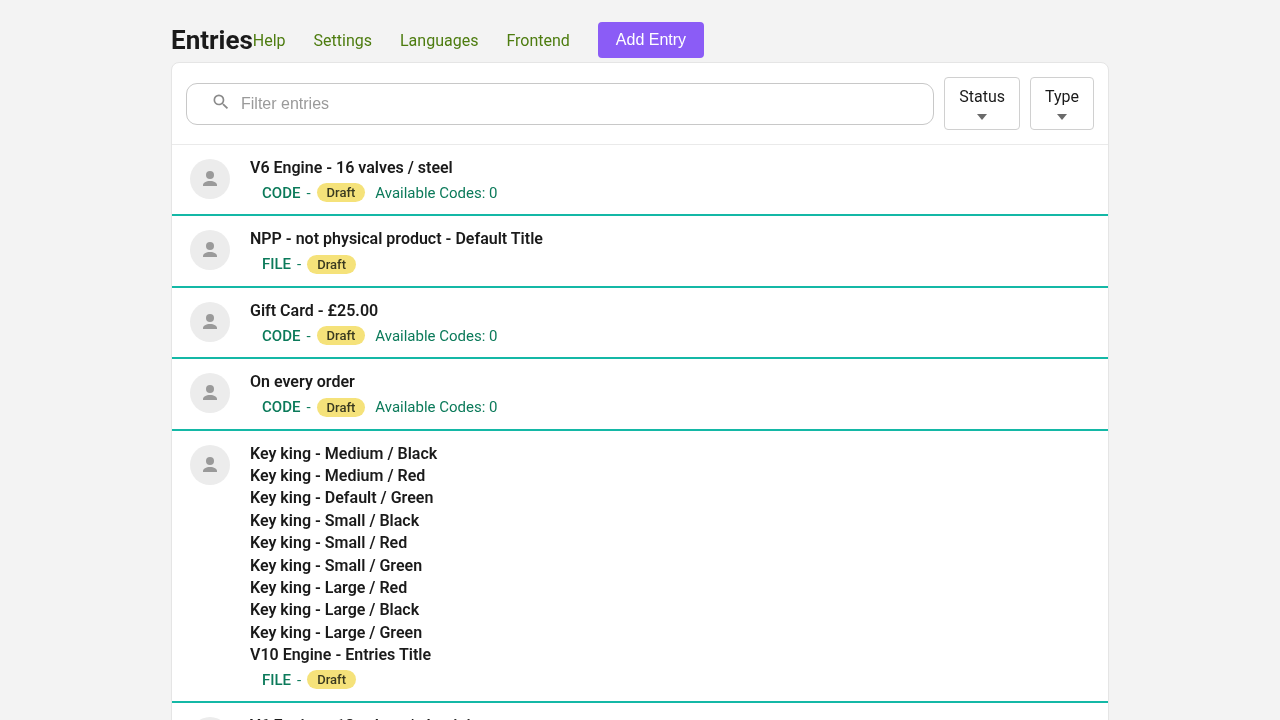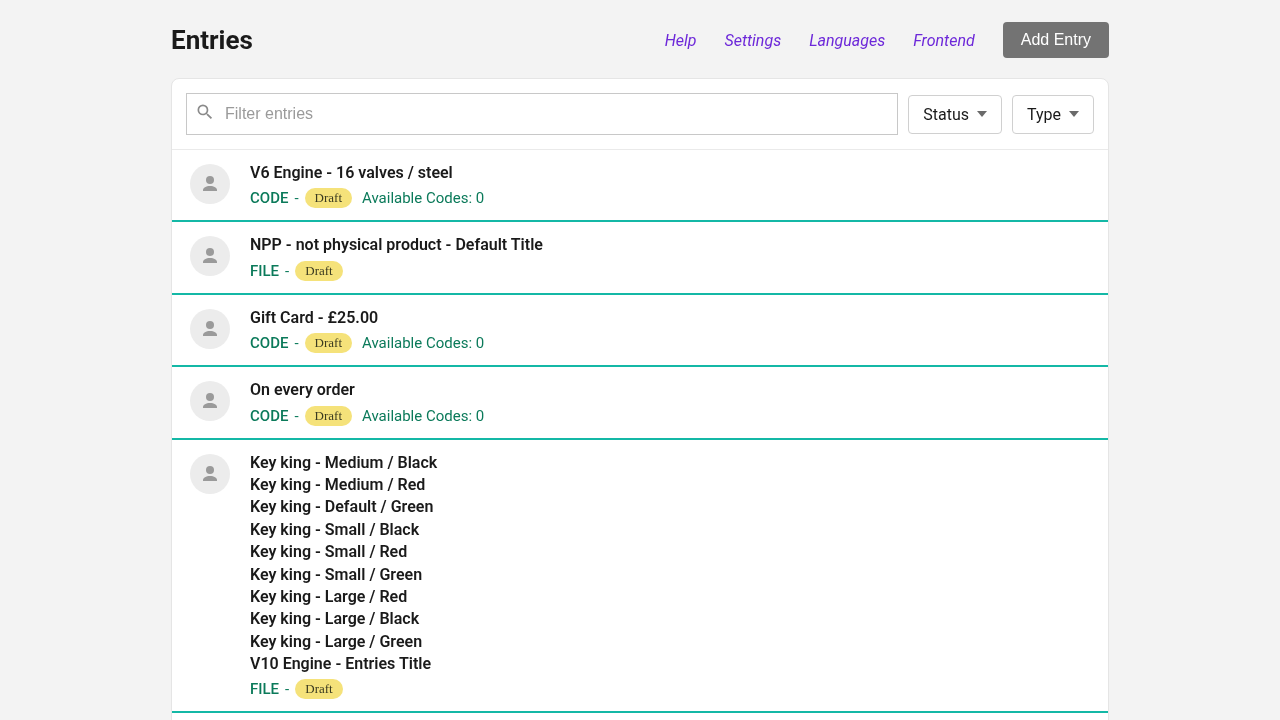--- a/index.html
+++ b/index.html
@@ -12,41 +12,40 @@
     overflow: hidden;
   }
   .container {
     width: 938px;
     margin: 0 auto;
     padding-top: 22px;
   }
   .header {
     display: flex;
     align-items: center;
-    justify-content: space-between;
-    margin-bottom: 20px;
+    justify-content: flex-start;
+    margin-bottom: 4px;
   }
   .title {
     font-size: 26px;
     font-weight: 700;
     color: #1a1a1a;
   }
   .nav {
     display: flex;
     align-items: center;
     gap: 28px;
   }
   .nav-link {
     font-size: 16px;
-    color: #6d28d9;
+    color: #4d7c0f;
     cursor: pointer;
-    font-style: italic;
   }
   .add-btn {
-    background: #737373;
+    background: #8b5cf6;
     color: #fff;
     font-size: 16px;
     font-weight: 500;
     padding: 9px 18px;
     border-radius: 4px;
     cursor: pointer;
     border: none;
   }
   .card {
     background: #fff;
@@ -57,22 +56,22 @@
     display: flex;
     align-items: center;
     padding: 14px 14px;
     gap: 10px;
   }
   .search-wrap {
     flex: 1;
     display: flex;
     align-items: center;
     border: 1px solid #c8c8c8;
-    border-radius: 0;
-    padding: 8px 8px;
+    border-radius: 11px;
+    padding: 8px 24px;
     gap: 10px;
   }
   .search-wrap svg { flex-shrink: 0; opacity: 0.7; }
   .search-input {
     border: none;
     outline: none;
     font-size: 16px;
     flex: 1;
     color: #1a1a1a;
   }
@@ -80,20 +79,21 @@
   .dropdown {
     display: flex;
     align-items: center;
     gap: 8px;
     border: 1px solid #d0d0d0;
     border-radius: 4px;
     padding: 9px 14px;
     font-size: 16px;
     color: #1a1a1a;
     cursor: pointer;
+    flex-direction: column;
   }
   .dropdown .caret {
     width: 0; height: 0;
     border-left: 5px solid transparent;
     border-right: 5px solid transparent;
     border-top: 6px solid #6a6a6a;
   }
   .divider {
     height: 1px;
     background: #eaeaea;
@@ -126,30 +126,31 @@
   .meta {
     margin-top: 4px;
     display: flex;
     align-items: center;
     gap: 6px;
     font-size: 15px;
   }
   .badge-text {
     color: #0b7a5a;
     font-weight: 500;
+    margin-left: 12px;
   }
   .dash { color: #0b7a5a; }
   .pill {
     font-size: 13px;
     padding: 2px 10px;
     border-radius: 999px;
     font-weight: 500;
     color: #3a3a20;
   }
-  .pill.draft { background: #f5e27a; font-family: Liberation Serif, serif; }
+  .pill.draft { background: #f5e27a; }
   .avail { color: #0b7a5a; text-align: right; }
 </style>
 </head>
 <body>
 
 <div class="container">
   <div class="header">
     <div class="title">Entries</div>
     <div class="nav">
       <div class="nav-link">Help</div>

